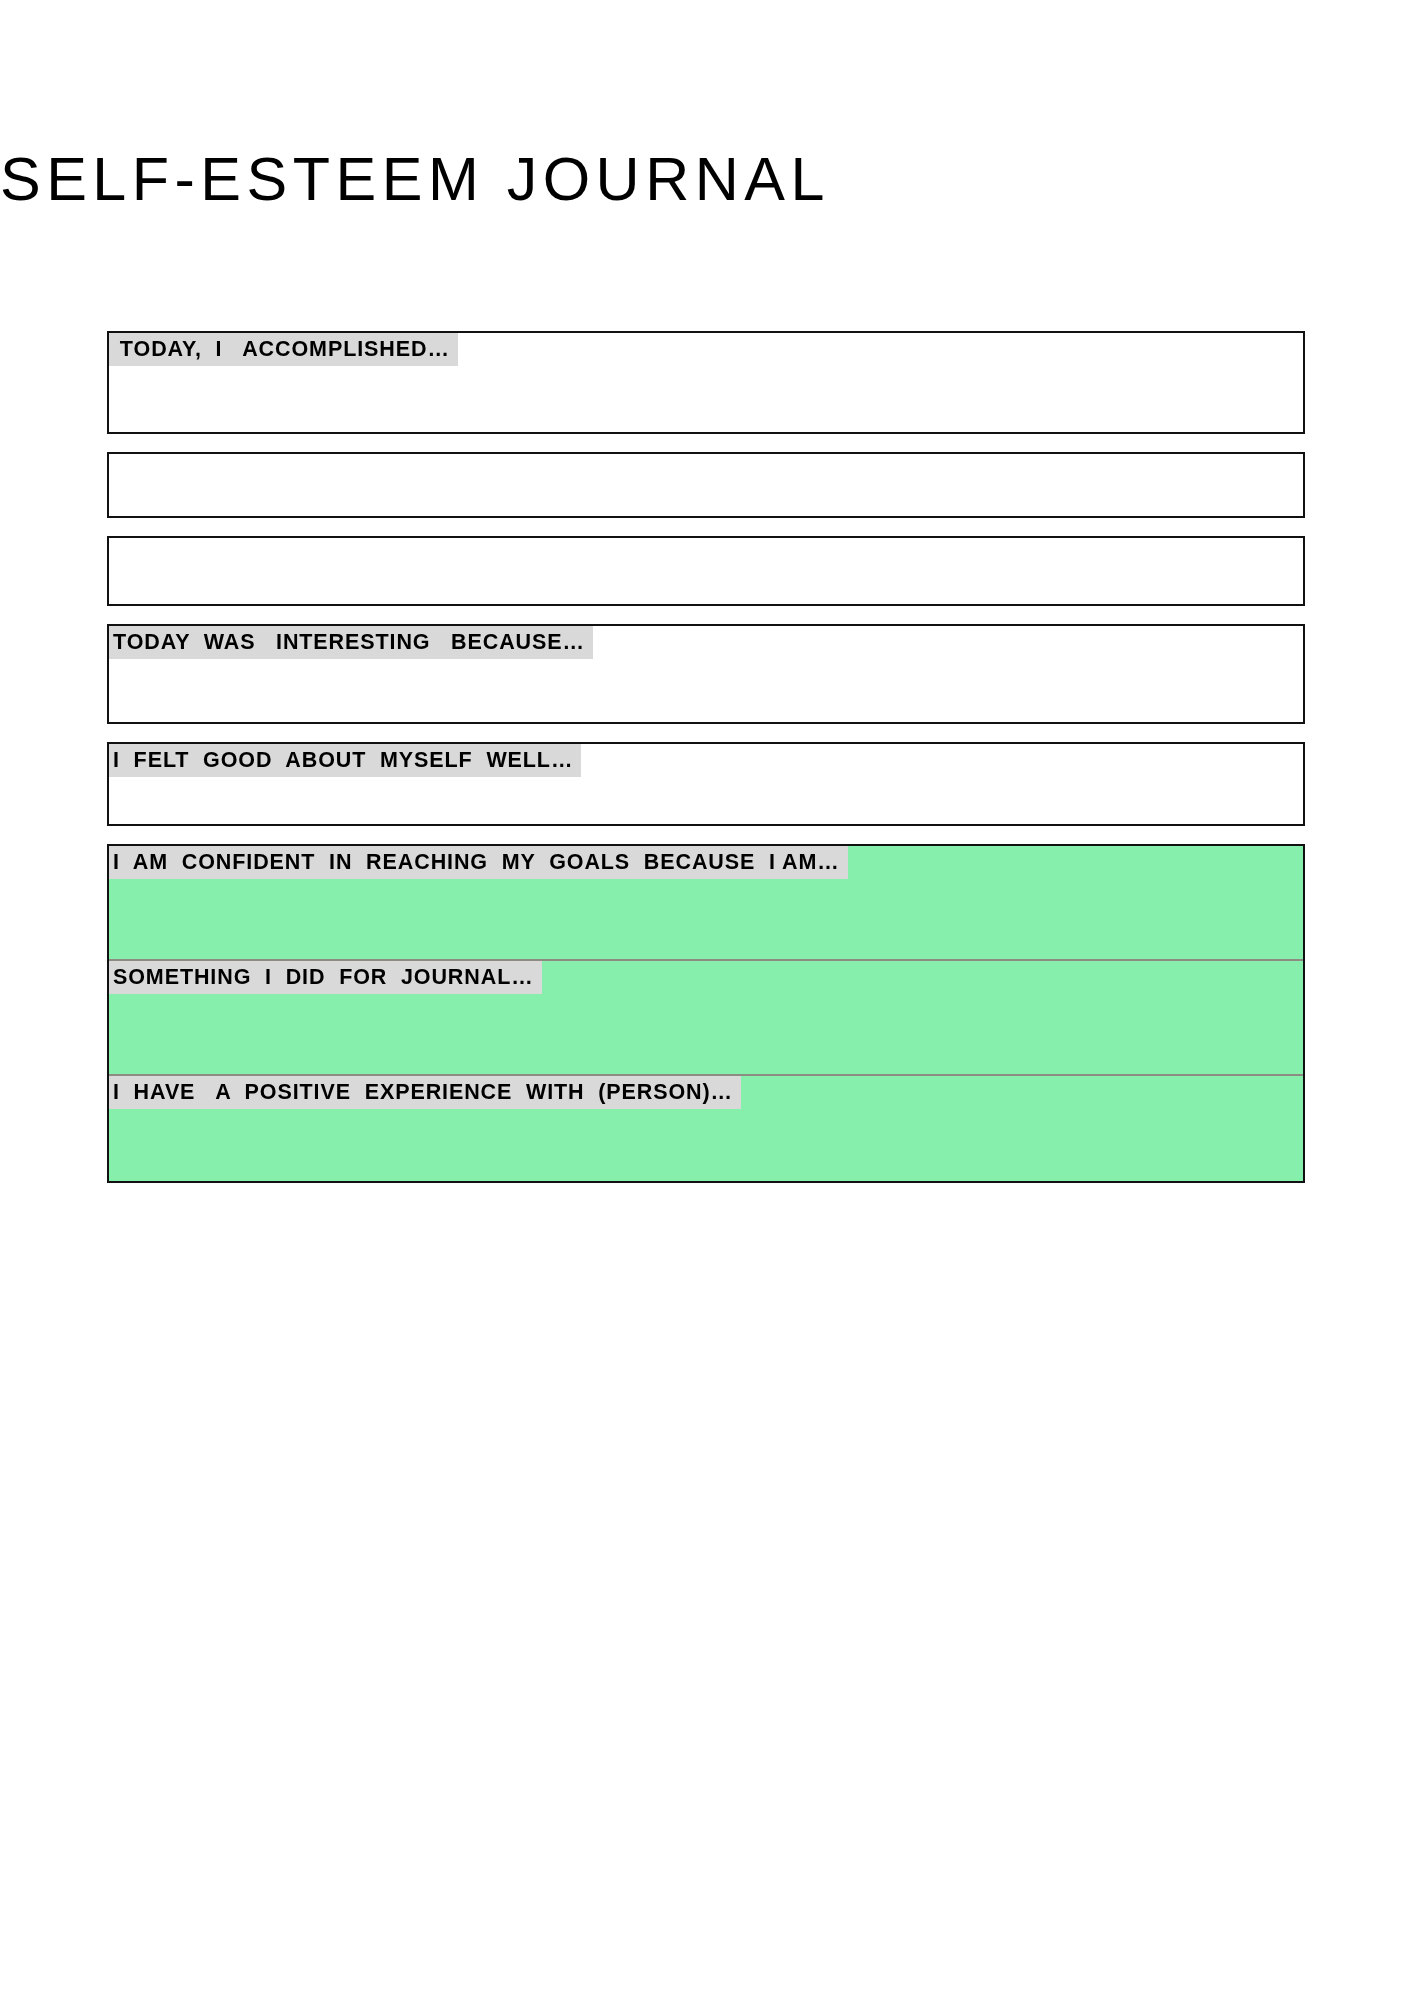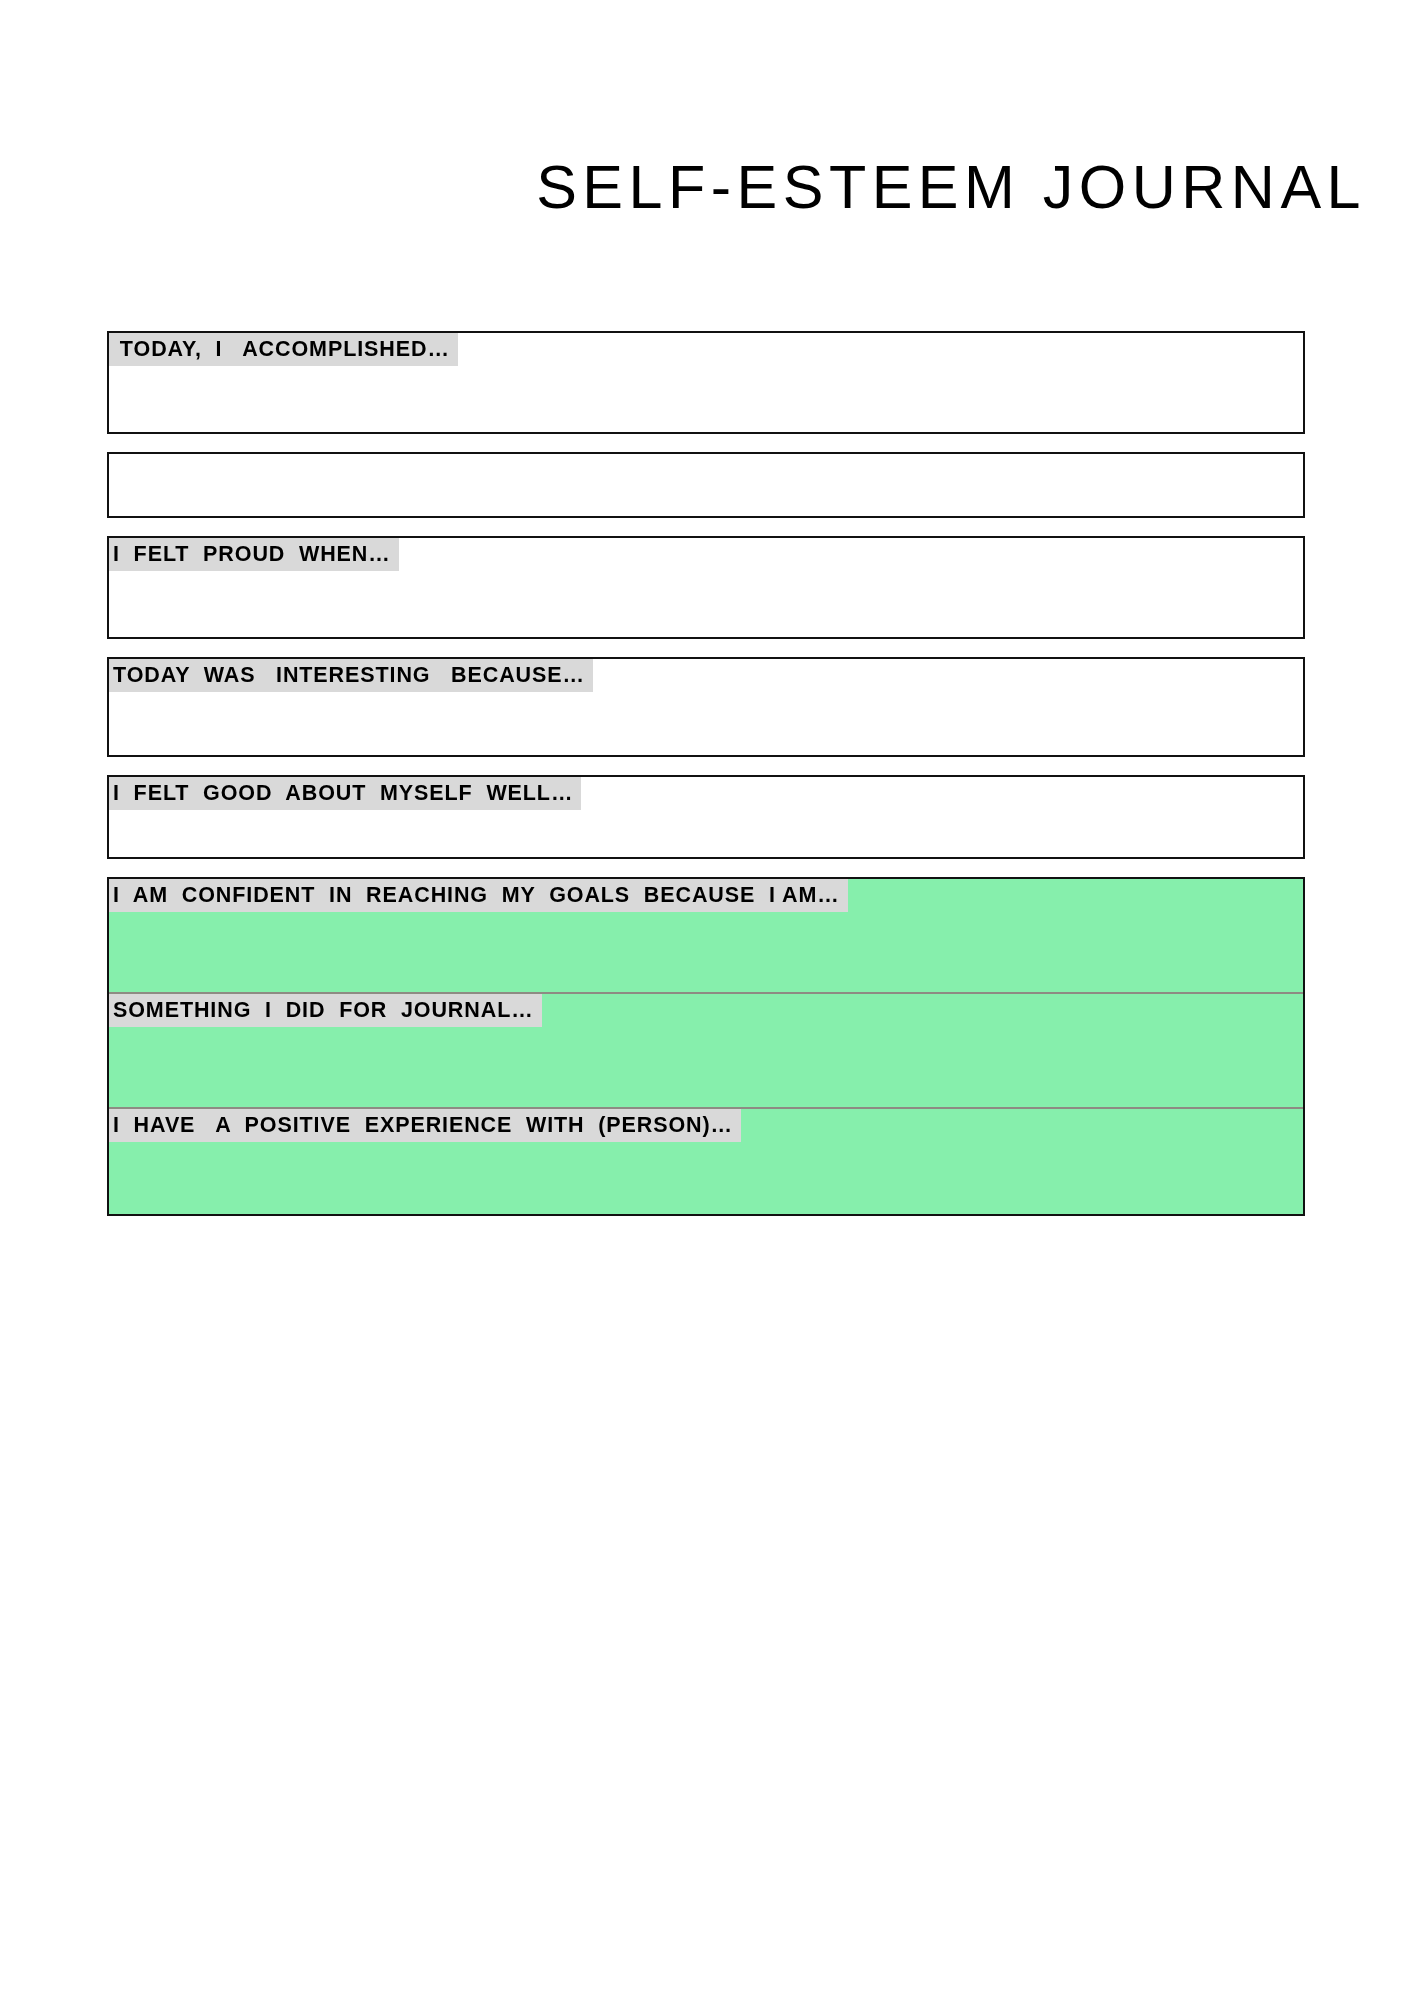--- a/index.html
+++ b/index.html
@@ -20,24 +20,24 @@
     position: relative;
     width: 1414px;
     height: 2000px;
     background: #ffffff;
     box-sizing: border-box;
   }
 
   
   .title-wrap {
     position: absolute;
-    top: 114px;
+    top: 106px;
     left: 0;
     width: 1366px;
-    text-align: right;
+    text-align: left;
   }
   .page-title {
     display: inline-block;
     font-family: "Liberation Sans", sans-serif;
     font-size: 61px;
     font-weight: 400;
     letter-spacing: 5.5px;
     color: #000000;
     line-height: 1.05;
     white-space: nowrap;
@@ -130,23 +130,20 @@
       </div>
       <div class="write-area"></div>
     </div>
 
 
     <div class="prompt-box h-3">
       <div class="write-area"></div>
     </div>
 
     <div class="prompt-box h-4">
-      <div class="prompt-label-line">
-        <span class="prompt-label">I  FELT  PROUD  WHEN…</span>
-      </div>
       <div class="write-area"></div>
     </div>
 
     <div class="prompt-box h-5">
       <div class="prompt-label-line">
         <span class="prompt-label">TODAY  WAS   INTERESTING   BECAUSE…</span>
       </div>
       <div class="write-area"></div>
     </div>
 

